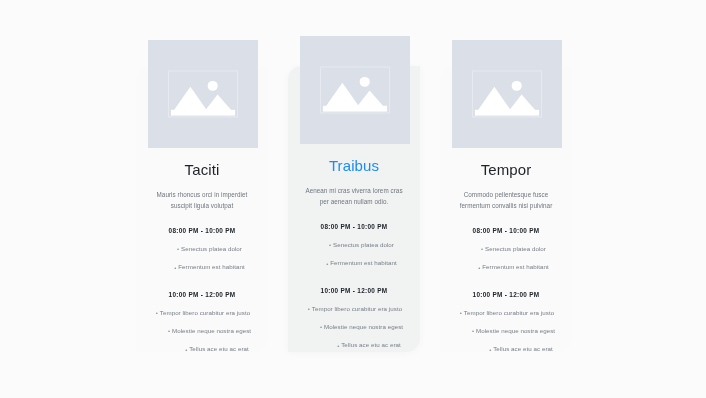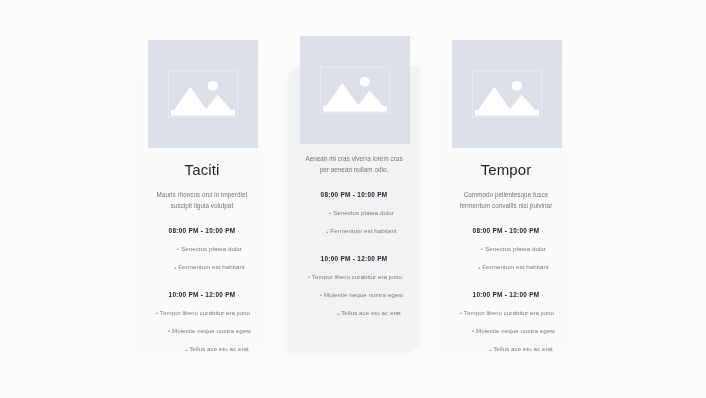--- a/index.html
+++ b/index.html
@@ -201,20 +201,21 @@
       <div class="time">10:00 PM - 12:00 PM</div>
       <ul class="items">
         <li class="lvl0"><span class="bul"></span><span>Tempor libero curabitur era justo</span></li>
         <li class="lvl1"><span class="bul"></span><span>Molestie neque nostra egest</span></li>
         <li class="lvl2"><span class="bul"></span><span>Tellus ace etu ac erat</span></li>
       </ul>
     </div>
   </div>
 
   <div class="body b2">
+    <h3 class="title accent">Traibus</h3>
     <p class="desc">Aenean mi cras viverra lorem cras per aenean nullam odio.</p>
 
     <div class="sched">
       <div class="time">08:00 PM - 10:00 PM</div>
       <ul class="items">
         <li class="lvl1"><span class="bul"></span><span>Senectus platea dolor</span></li>
         <li class="lvl1"><span class="bul"></span><span>Fermentum est habitant</span></li>
       </ul>
     </div>
 

